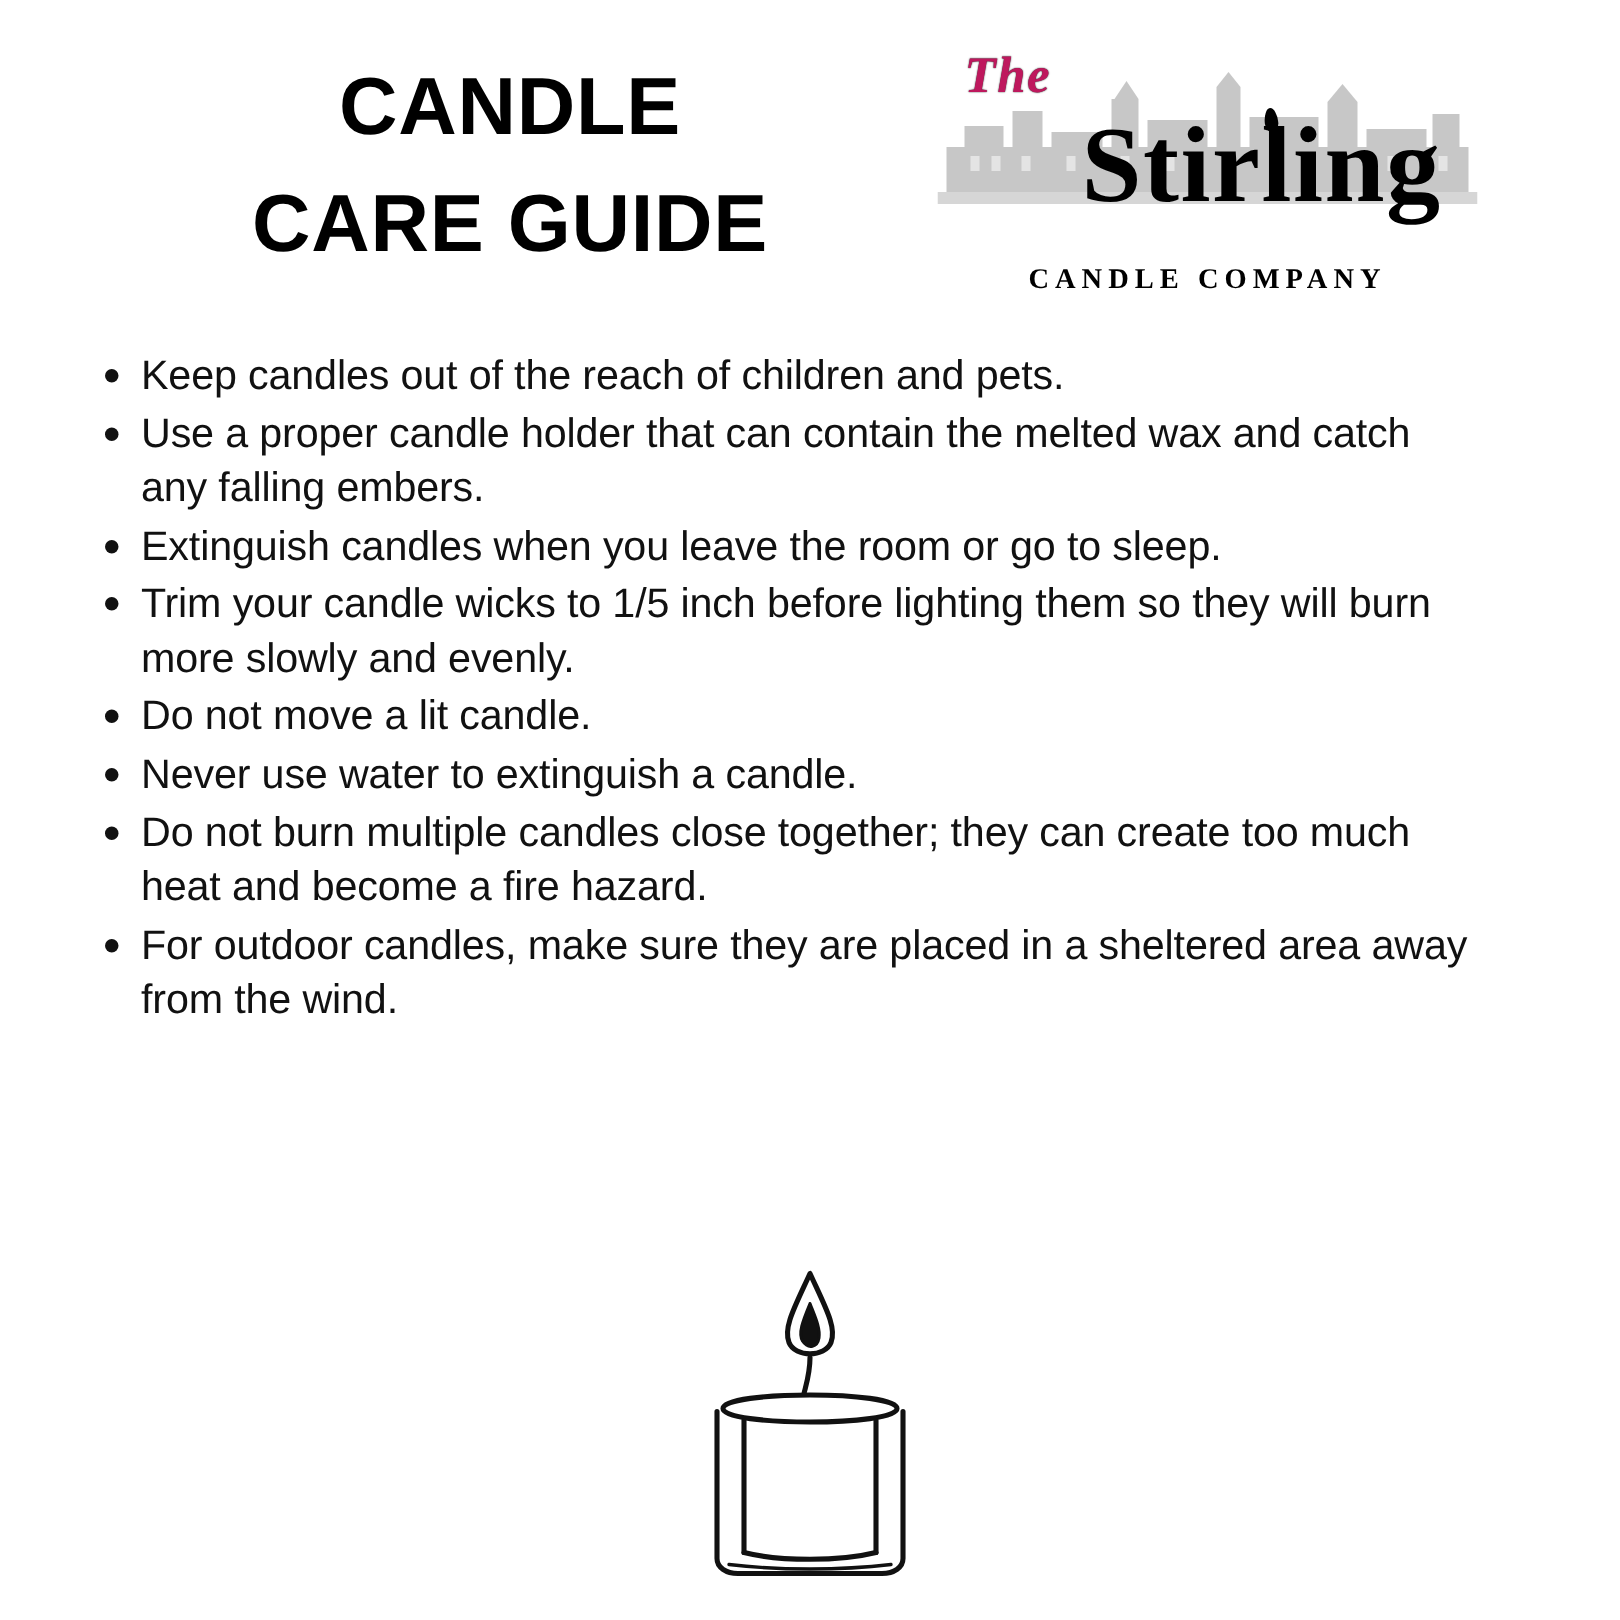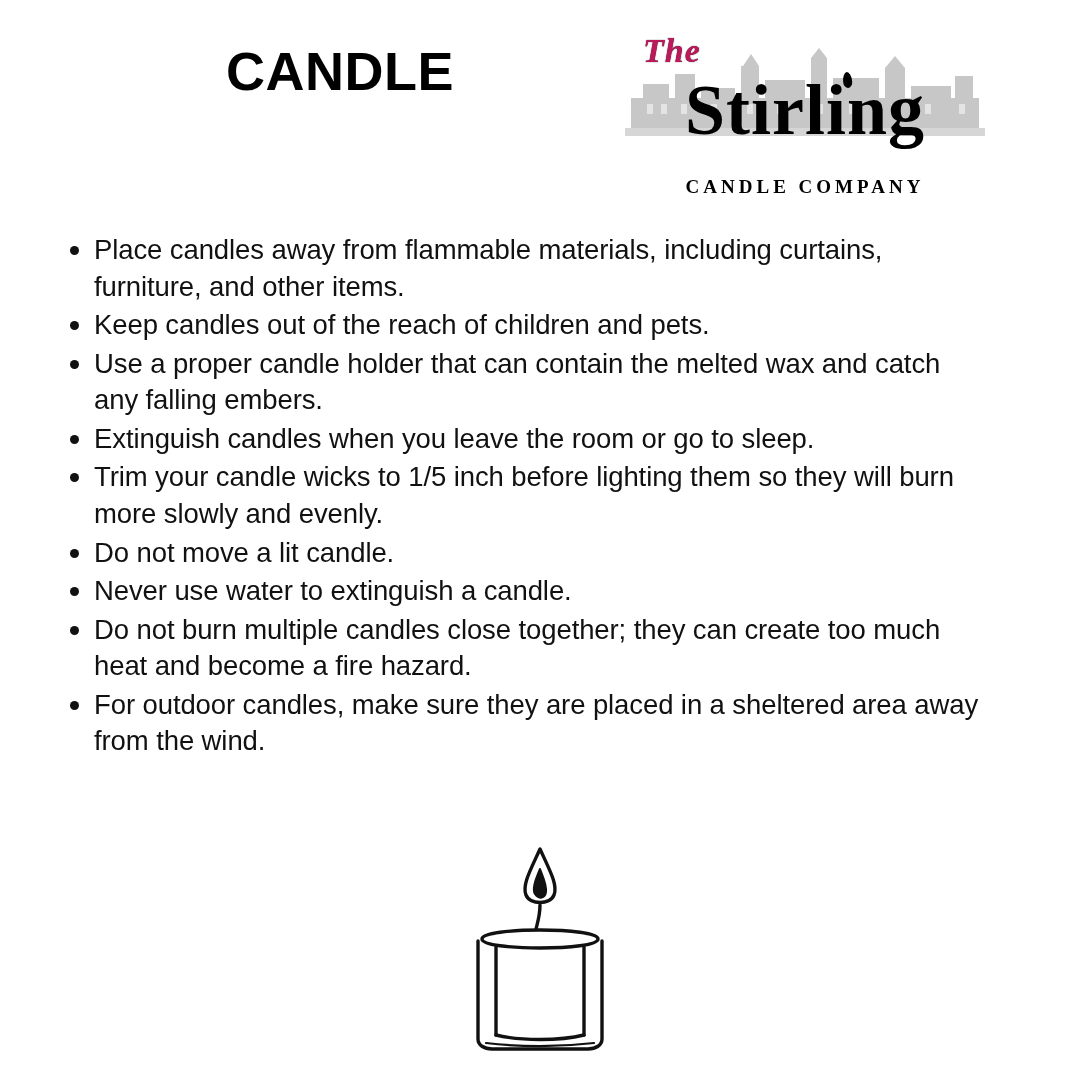--- a/index.html
+++ b/index.html
@@ -83,20 +83,21 @@
     left: 6px;
     top: 44px;
     width: 348px;
     text-align: center;
     font-family: "Liberation Serif", serif;
     font-weight: bold;
     font-size: 72px;
     line-height: 1;
     letter-spacing: 1px;
     color: #000;
+    padding-left: 36px;
   }
   .flame-dot {
     position: absolute;
     left: 218px;
     top: 42px;
     width: 9px;
     height: 16px;
     background: #000;
     border-radius: 50% 50% 50% 50% / 62% 62% 38% 38%;
     transform: rotate(-6deg);
@@ -153,20 +154,21 @@
 </style>
 </head>
 <body>
 
 <div class="page">
 
   <div class="header">
 
     <div class="title-block">
       <div class="title-line">CANDLE</div>
+      <div class="title-line">CARE GUIDE</div>
     </div>
 
     <div class="logo-block">
       <div class="logo-art">
 
         <svg class="logo-skyline" viewBox="0 0 360 120" aria-hidden="true">
           <g fill="#9a9a9a">
             <rect x="6" y="54" width="348" height="30"></rect>
             <rect x="0" y="84" width="360" height="8" fill="#b5b5b5"></rect>
             <rect x="18" y="40" width="26" height="16"></rect>
@@ -208,21 +210,20 @@
 
         <span class="flame-dot"></span>
       </div>
 
       <div class="logo-sub">CANDLE COMPANY</div>
     </div>
   </div>
 
   <div class="list-wrap">
     <ul class="care-list">
-      <li>Place candles away from flammable materials, including curtains, furniture, and other items.</li>
       <li>Keep candles out of the reach of children and pets.</li>
       <li>Use a proper candle holder that can contain the melted wax and catch any falling embers.</li>
       <li>Extinguish candles when you leave the room or go to sleep.</li>
       <li>Trim your candle wicks to 1/5 inch before lighting them so they will burn more slowly and evenly.</li>
       <li>Do not move a lit candle.</li>
       <li>Never use water to extinguish a candle.</li>
       <li>Do not burn multiple candles close together; they can create too much heat and become a fire hazard.</li>
       <li>For outdoor candles, make sure they are placed in a sheltered area away from the wind.</li>
     </ul>
   </div>

